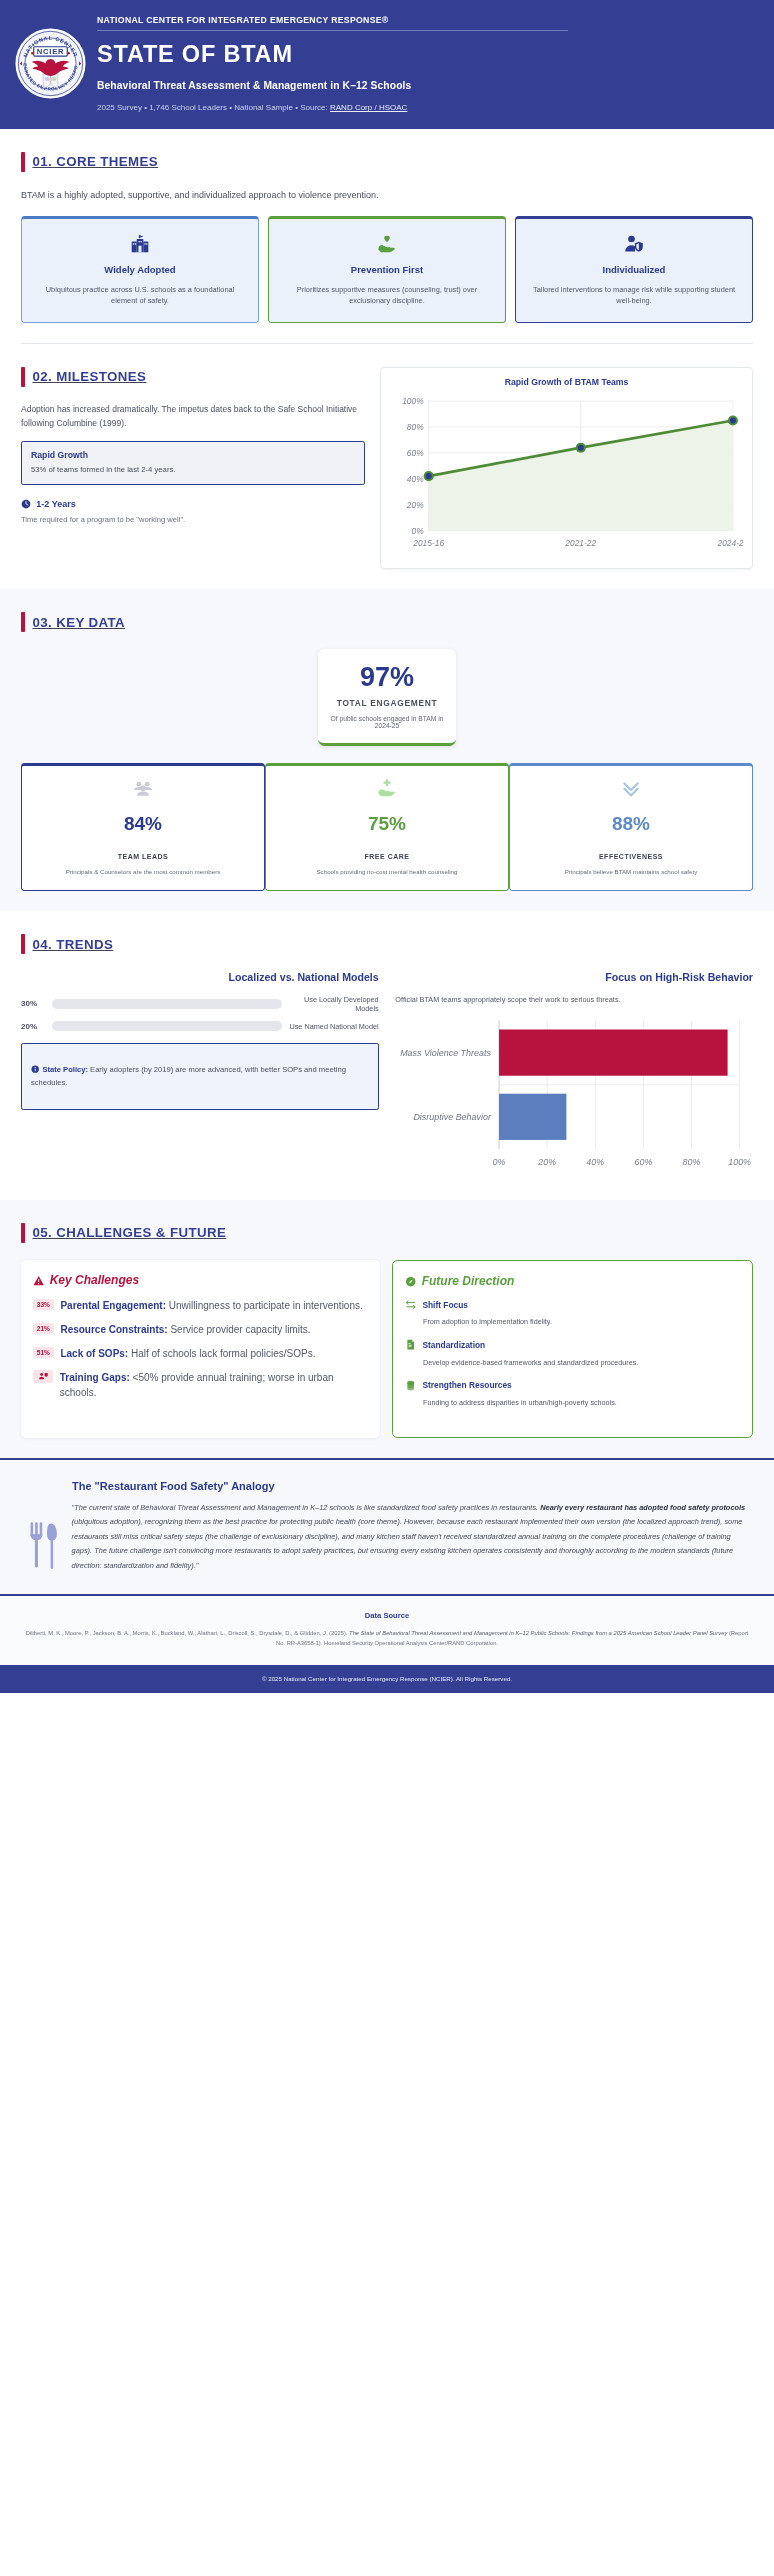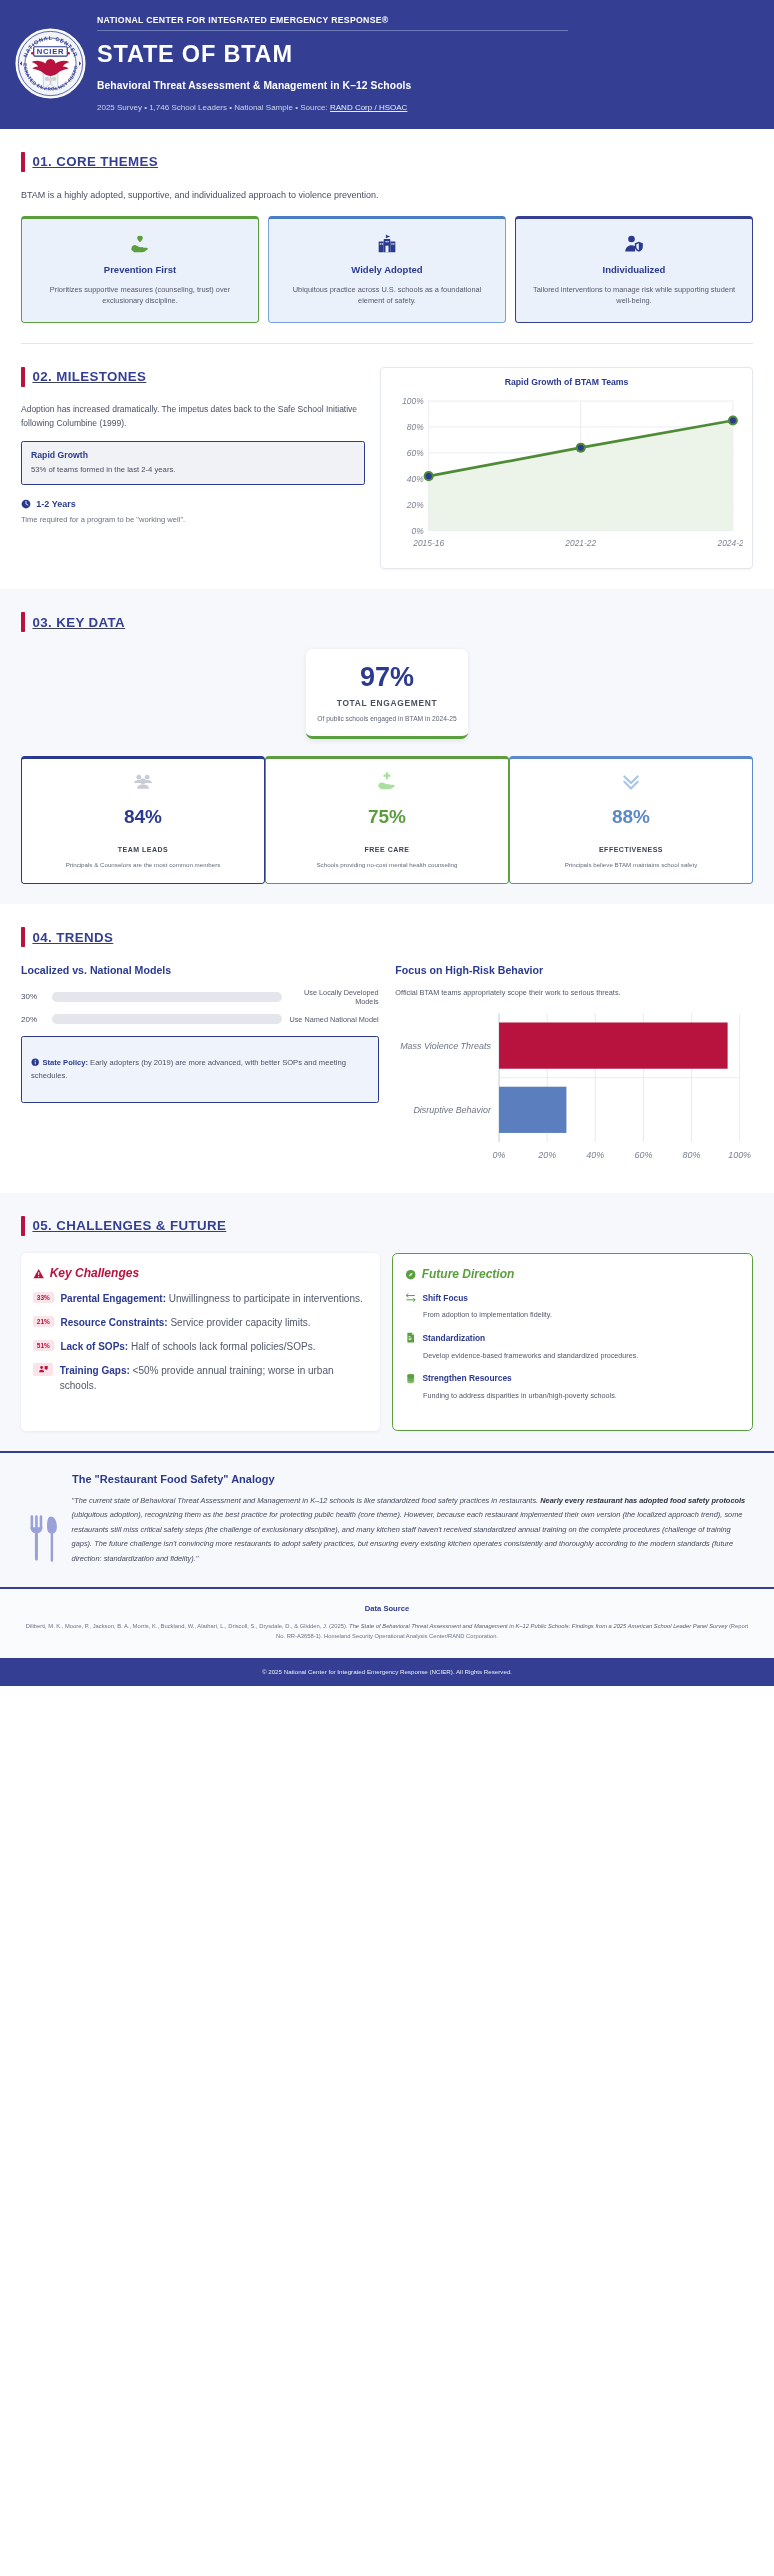--- a/index.html
+++ b/index.html
@@ -151,21 +151,21 @@
     margin-bottom: 4.6px;
   }
 
   
   .hero-wrap { display: flex; justify-content: center; margin-bottom: 16.7px; }
   .hero-card {
     background: #ffffff;
     border-radius: 6.8px;
     border-bottom: 3.8px solid #5a9e3e;
     box-shadow: 0 1.5px 5.3px rgba(20,30,70,0.09);
-    width: 162px;
+    width: 138px;
     text-align: center;
     padding: 15px 9px 13.7px 9px;
   }
   .hero-num { color: #2b3a8f; font-size: 27px; font-weight: bold; line-height: 1; }
   .hero-label {
     color: #4a5062;
     font-size: 8.4px;
     font-weight: bold;
     letter-spacing: 0.7px;
     margin-top: 6.8px;
@@ -198,24 +198,24 @@
   .stat-name {
     font-size: 7px; font-weight: bold; color: #3d4352;
     letter-spacing: 0.5px; margin-top: 20px;
   }
   .stat-desc { font-size: 6.2px; color: #636a7c; line-height: 1.55; margin-top: 6.8px; }
 
   
   .trend-row { display: flex; gap: 16.7px; }
   .trend-col { flex: 1; }
   .trend-h {
-    color: #2b3a8f; font-size: 10.6px; font-weight: bold; margin-bottom: 12px;
+    color: #2b3a8f; font-size: 10.6px; font-weight: bold; margin-bottom: 12px; text-align: right;
   }
   .bar-line { display: flex; align-items: center; gap: 6.8px; margin-bottom: 8.4px; }
-  .bar-pct { width: 24px; font-size: 8px; font-weight: normal; color: #4a5062; }
+  .bar-pct { width: 24px; font-size: 8px; font-weight: bold; color: #4a5062; }
   .bar-track {
     flex: 1; height: 10px; background: #e4e6ec; border-radius: 5.3px; overflow: hidden;
   }
   .bar-fill { height: 100%; border-radius: 5.3px; background: #343f94; }
   .bar-fill.light { background: #5b89c9; }
   .bar-lbl { font-size: 7.3px; color: #52586a; width: 90px; text-align: right; }
   .policy-box {
     background: #eff4fc;
     border: 1.5px solid #2b3a8f;
     border-radius: 2.3px;
@@ -333,51 +333,51 @@
   </div>
 
   <div class="section">
     <div class="sec-head">
       <span class="sec-bar"></span>
       <span class="sec-title">01. CORE THEMES</span>
     </div>
     <div class="sec-lead">BTAM is a highly adopted, supportive, and individualized approach to violence prevention.</div>
     <div class="theme-row">
 
-      <div class="theme-card green">
-        <div class="theme-icon">
-          <svg width="20" height="20" viewBox="0 0 24 24" fill="#5a9e3e">
-            <path d="M12 9.8 C 12 9.8 8.6 7.1 8.6 4.6 C 8.6 3.1 9.8 2 11.1 2 C 11.6 2 12 2.3 12 2.3 C 12 2.3 12.4 2 12.9 2 C 14.2 2 15.4 3.1 15.4 4.6 C 15.4 7.1 12 9.8 12 9.8 Z"></path>
-            <path d="M2.6 14.6 C 4 13.4 6 13.2 7.6 14.1 L 10.4 15.6 L 14.4 15.6 C 15.3 15.6 15.9 16.2 15.9 17 C 15.9 17.8 15.3 18.4 14.4 18.4 L 10 18.4 L 10 17.1 L 14 17.1 L 14 16.6 L 9.9 16.6 L 6.7 15 C 5.7 14.5 4.6 14.7 3.9 15.4 Z"></path>
-            <path d="M2.2 15.2 C 4.5 13.3 7.3 13.6 9.6 15 L 12.2 16.5 L 20 16.5 C 21.2 16.5 21.8 17.6 21 18.5 L 17 21.4 C 16.4 21.8 15.7 22 15 22 L 6.5 22 C 5.5 22 4.6 21.6 3.9 20.9 L 1.5 18.6 Z"></path>
-          </svg>
-        </div>
-        <div class="theme-title">Prevention First</div>
-        <div class="theme-desc">Prioritizes supportive measures (counseling, trust) over exclusionary discipline.</div>
-      </div>
-
       <div class="theme-card">
         <div class="theme-icon">
           <svg width="20" height="20" viewBox="0 0 24 24" fill="#2b3a8f">
             <rect x="10.6" y="1" width="1.3" height="4"></rect>
               <path d="M11.9 1.6 L16 3.1 L11.9 4.6 Z"></path>
             <rect x="2" y="9" width="6" height="13" rx="0.7"></rect>
             <rect x="16" y="9" width="6" height="13" rx="0.7"></rect>
             <rect x="8" y="6" width="8" height="16" rx="0.8"></rect>
             <rect x="10.2" y="14" width="3.6" height="8" fill="#eaf1fb"></rect>
             <rect x="3.3" y="11.2" width="1.6" height="1.6" fill="#eaf1fb"></rect>
             <rect x="5.6" y="11.2" width="1.6" height="1.6" fill="#eaf1fb"></rect>
             <rect x="17.2" y="11.2" width="1.6" height="1.6" fill="#eaf1fb"></rect>
             <rect x="19.4" y="11.2" width="1.6" height="1.6" fill="#eaf1fb"></rect>
             <rect x="10.2" y="8.4" width="1.5" height="1.6" fill="#eaf1fb"></rect>
             <rect x="12.5" y="8.4" width="1.5" height="1.6" fill="#eaf1fb"></rect>
           </svg>
         </div>
         <div class="theme-title">Widely Adopted</div>
         <div class="theme-desc">Ubiquitous practice across U.S. schools as a foundational element of safety.</div>
+      </div>
+
+      <div class="theme-card green">
+        <div class="theme-icon">
+          <svg width="20" height="20" viewBox="0 0 24 24" fill="#5a9e3e">
+            <path d="M12 9.8 C 12 9.8 8.6 7.1 8.6 4.6 C 8.6 3.1 9.8 2 11.1 2 C 11.6 2 12 2.3 12 2.3 C 12 2.3 12.4 2 12.9 2 C 14.2 2 15.4 3.1 15.4 4.6 C 15.4 7.1 12 9.8 12 9.8 Z"></path>
+            <path d="M2.6 14.6 C 4 13.4 6 13.2 7.6 14.1 L 10.4 15.6 L 14.4 15.6 C 15.3 15.6 15.9 16.2 15.9 17 C 15.9 17.8 15.3 18.4 14.4 18.4 L 10 18.4 L 10 17.1 L 14 17.1 L 14 16.6 L 9.9 16.6 L 6.7 15 C 5.7 14.5 4.6 14.7 3.9 15.4 Z"></path>
+            <path d="M2.2 15.2 C 4.5 13.3 7.3 13.6 9.6 15 L 12.2 16.5 L 20 16.5 C 21.2 16.5 21.8 17.6 21 18.5 L 17 21.4 C 16.4 21.8 15.7 22 15 22 L 6.5 22 C 5.5 22 4.6 21.6 3.9 20.9 L 1.5 18.6 Z"></path>
+          </svg>
+        </div>
+        <div class="theme-title">Prevention First</div>
+        <div class="theme-desc">Prioritizes supportive measures (counseling, trust) over exclusionary discipline.</div>
       </div>
 
       <div class="theme-card navy">
         <div class="theme-icon">
           <svg width="20" height="20" viewBox="0 0 24 24" fill="#2b3a8f">
             <circle cx="9" cy="6" r="4"></circle>
             <path d="M1.5 21 C 1.5 16.6 5 13.5 9 13.5 C 10.6 13.5 12.1 14 13.3 14.8 L 13.3 21 Z"></path>
             <path d="M17.8 9.2 L 22.6 11 L 22.6 15.2 C 22.6 18 20.6 20.4 17.8 21.4 C 15 20.4 13 18 13 15.2 L 13 11 Z"></path>
             <path d="M17.8 11.2 L 17.8 19.4 C 16 18.5 14.8 16.9 14.8 15.2 L 14.8 12.2 Z" fill="#eaf1fb"></path>
           </svg>

